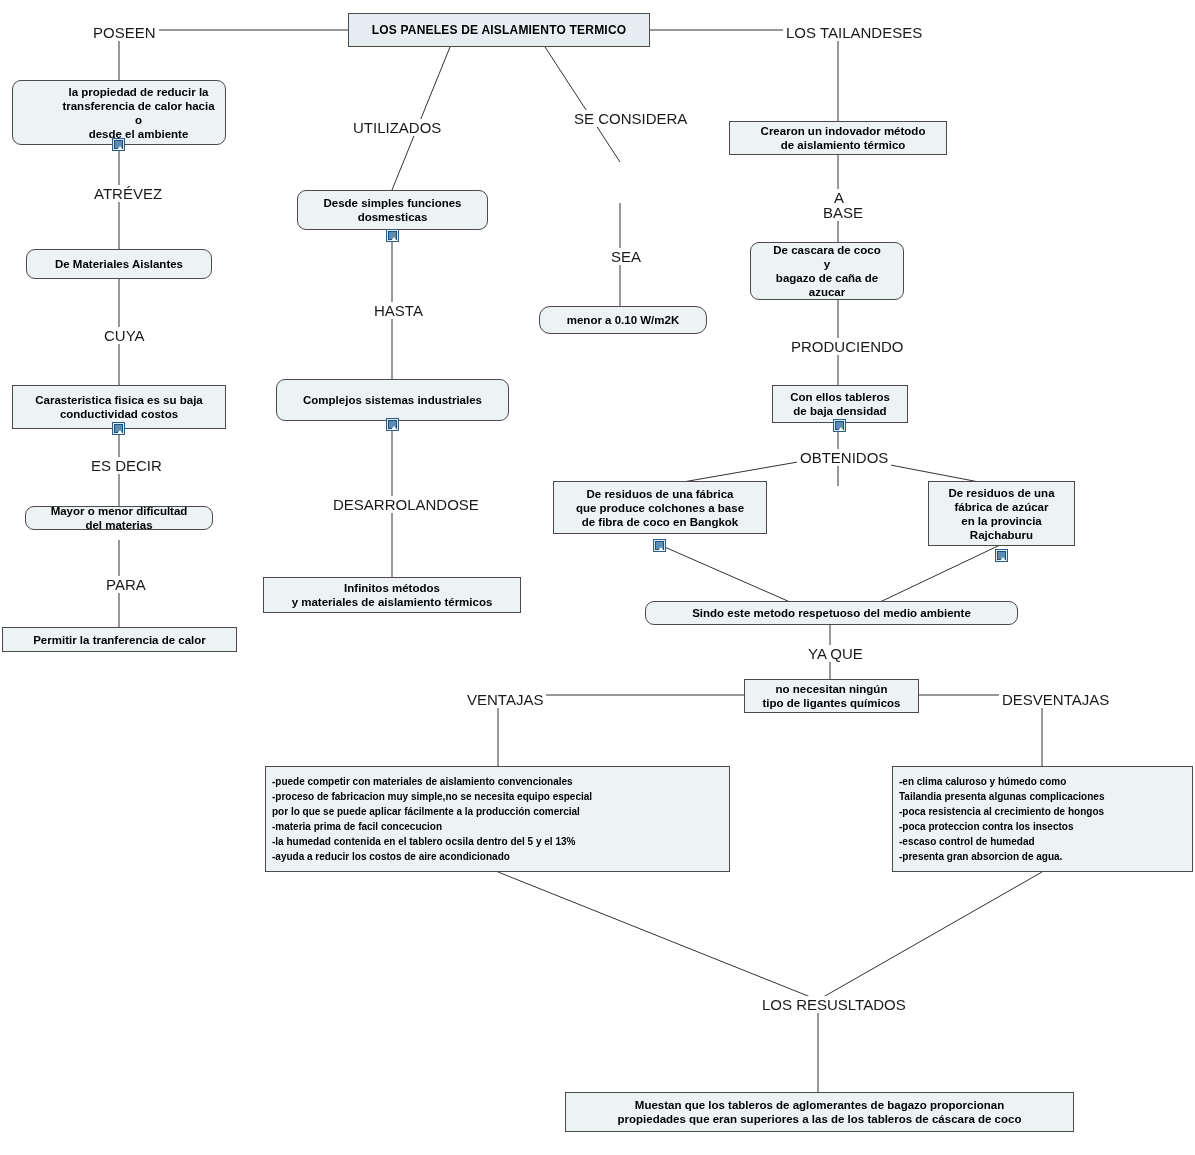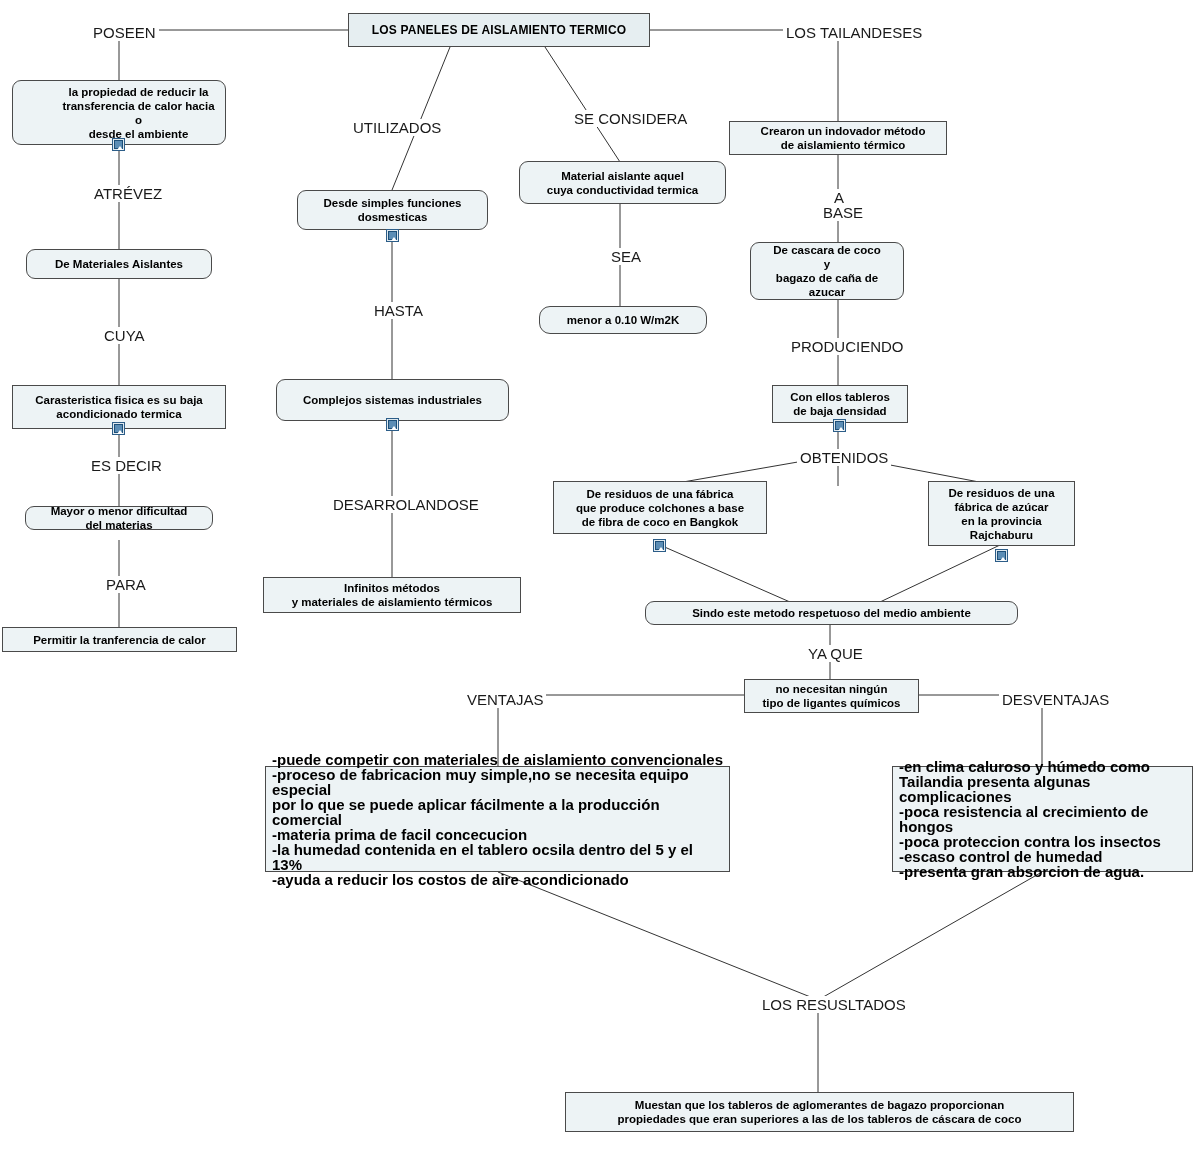--- a/index.html
+++ b/index.html
@@ -45,21 +45,21 @@
     border-radius: 9px;
   }
   .node.root {
     background: #e6eef1;
     font-size: 12px;
     letter-spacing: 0.2px;
   }
   .node.left-text {
     text-align: left;
     justify-content: flex-start;
-    font-size: 15px;
+    font-size: 10px;
     line-height: 15px;
   }
   .node .txt {
     white-space: pre-line;
     width: 100%;
   }
   .link-label {
     position: absolute;
     font-size: 15px;
     color: #1a1a1a;
@@ -160,21 +160,21 @@
 transferencia de calor hacia o
 desde el ambiente</span>
   </div>
 
   <div class="node rounded" style="left:26px; top:249px; width:186px; height:30px;">
     <span class="txt">De Materiales  Aislantes</span>
   </div>
 
   <div class="node" style="left:12px; top:385px; width:214px; height:44px;">
     <span class="txt">Carasteristica fisica es su baja
-acondicionado termica</span>
+conductividad costos</span>
   </div>
 
   <div class="node rounded" style="left:25px; top:506px; width:188px; height:24px;">
     <span class="txt">Mayor o menor dificultad
 del materias</span>
   </div>
 
   <div class="node" style="left:2px; top:627px; width:235px; height:25px;">
     <span class="txt">Permitir la tranferencia de calor</span>
   </div>
@@ -186,24 +186,20 @@
 
   <div class="node rounded" style="left:276px; top:379px; width:233px; height:42px;">
     <span class="txt">Complejos sistemas industriales</span>
   </div>
 
   <div class="node" style="left:263px; top:577px; width:258px; height:36px;">
     <span class="txt">Infinitos métodos
 y materiales de aislamiento térmicos</span>
   </div>
 
-  <div class="node rounded" style="left:519px; top:161px; width:207px; height:43px;">
-    <span class="txt">Material aislante aquel
-cuya conductividad termica</span>
-  </div>
 
   <div class="node" style="left:539px; top:306px; width:168px; height:28px;border-radius:11px;">
     <span class="txt">menor a  0.10 W/m2K</span>
   </div>
 
   <div class="node" style="left:729px; top:121px; width:218px; height:34px;padding-left:16px;">
     <span class="txt">Crearon un indovador  método
 de aislamiento térmico</span>
   </div>
 

